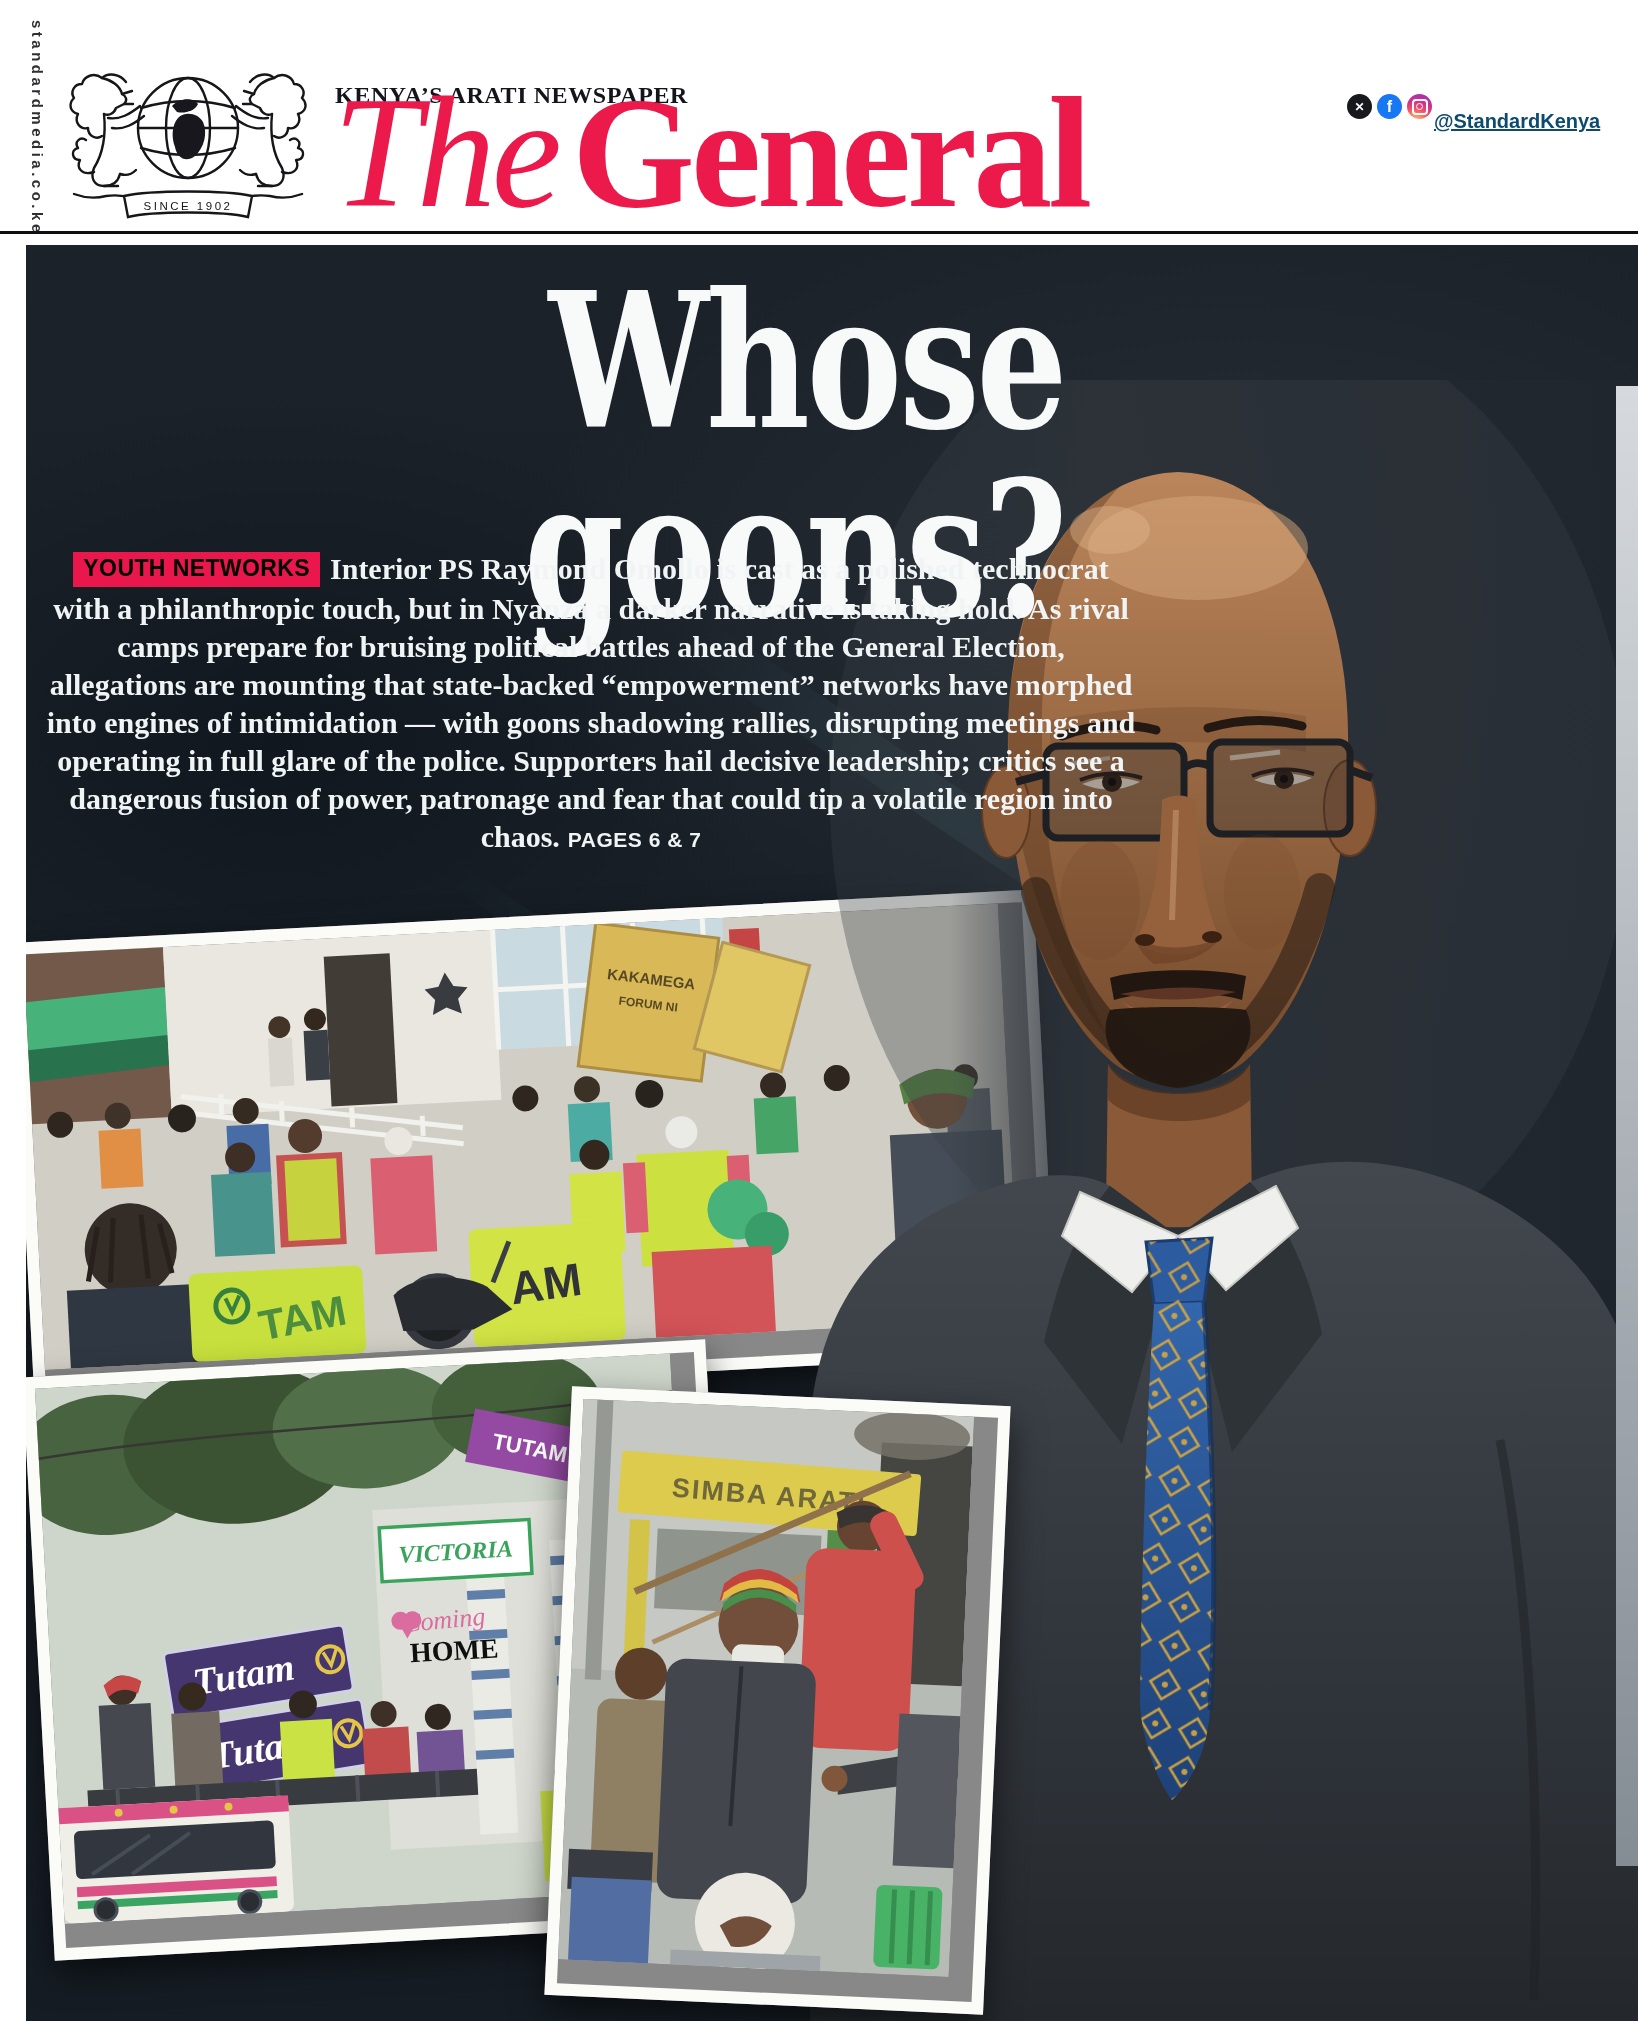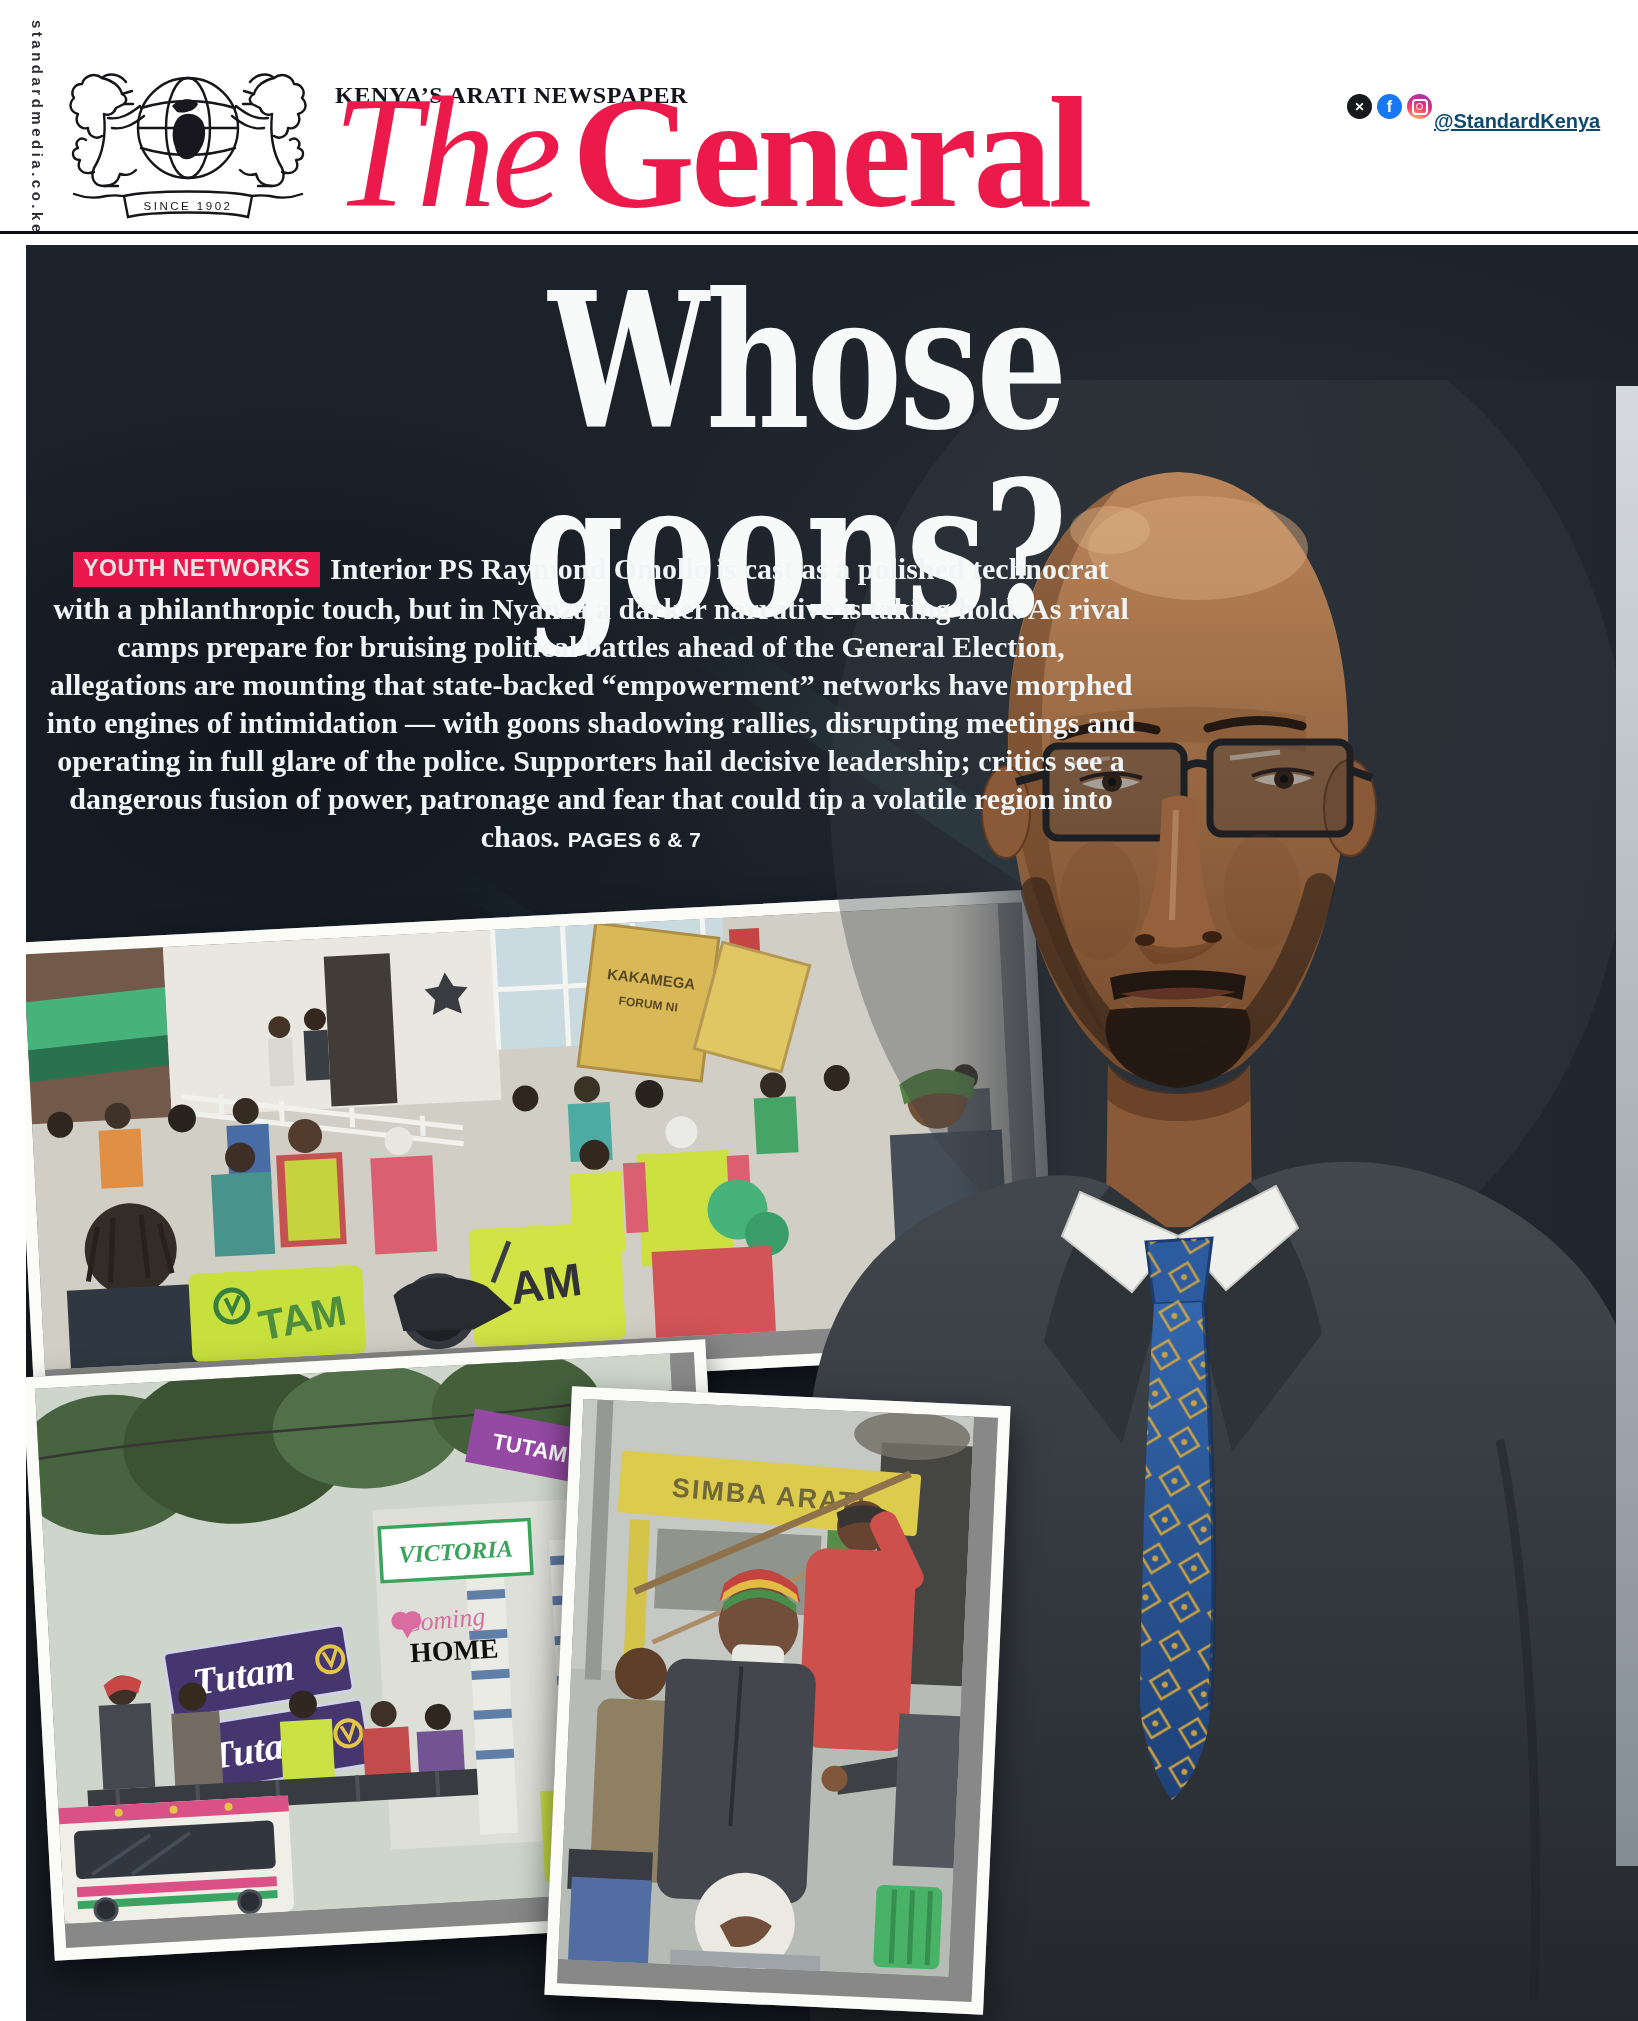--- a/index.html
+++ b/index.html
@@ -36,21 +36,21 @@
        linear-gradient(#1b222a,#151c23);}
   .streak{position:absolute;background:linear-gradient(90deg, rgba(0,0,0,0), rgba(96,170,180,.30) 45%, rgba(140,210,220,.18) 58%, rgba(0,0,0,0));}
   .streak1{left:600px;top:600px;width:820px;height:44px;transform:rotate(34deg);opacity:.5;}
   .streak2{left:380px;top:760px;width:520px;height:24px;transform:rotate(34deg);opacity:.35;}
   .headline{position:absolute;left:0;top:22px;width:1180px;text-align:right;z-index:6;
             font-family:"DejaVu Serif","Liberation Serif",serif;font-weight:bold;color:#f8fafa;}
   .headline span{display:inline-block;font-size:188px;line-height:1;letter-spacing:-4px;
                  transform:scaleX(.76);transform-origin:50% 50%;}
   .deck{position:absolute;left:20px;top:305px;width:1090px;z-index:6;text-align:center;
         font-family:"Liberation Serif",serif;font-weight:bold;font-size:30px;line-height:38px;color:#f1f4f5;}
-  .kicker{display:inline-block;background:#e9174b;color:#e5e5e5;font:bold 23px "Liberation Sans",sans-serif;
+  .kicker{display:inline-block;background:#e9174b;color:#000000;font:bold 23px "Liberation Sans",sans-serif;
           letter-spacing:.4px;padding:3px 10px 5px;margin-right:10px;position:relative;top:-3px;}
   .pageref{font:bold 21px "Liberation Sans",sans-serif;letter-spacing:.5px;white-space:nowrap;margin-left:8px;}
   
   .photo{position:absolute;border:12px solid #fbfbf8;box-shadow:0 14px 34px rgba(0,0,0,.55);background:#888;}
   .photoA{left:-4px;top:671px;width:1000px;height:440px;transform:rotate(-3deg);z-index:2;}
   .photoB{left:12px;top:1113px;width:660px;height:560px;transform:rotate(-3.2deg);z-index:4;}
   .photoC{left:532px;top:1151px;width:415px;height:585px;transform:rotate(2.6deg);z-index:5;}
   .photo svg{display:block;}
   .portrait{position:absolute;left:784px;top:135px;width:828px;height:1641px;z-index:3;}
 </style>

